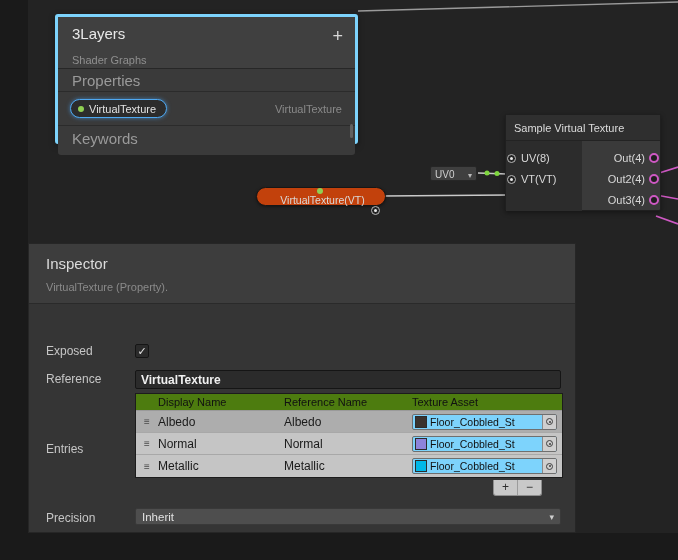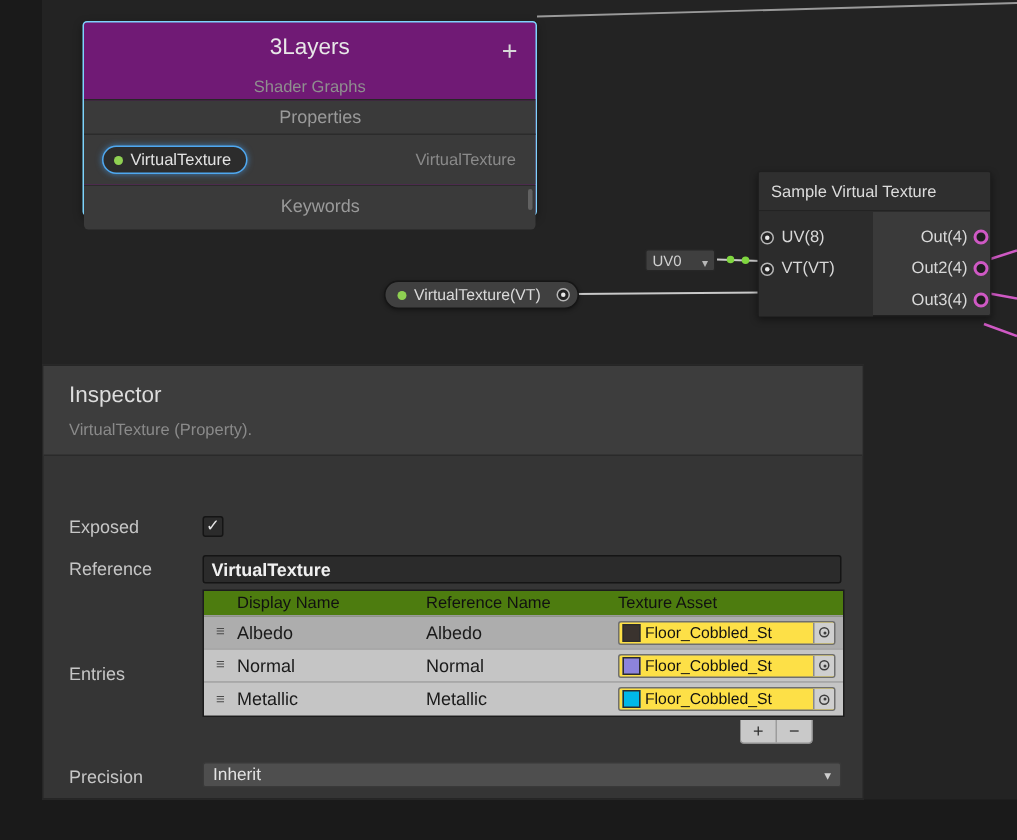--- a/index.html
+++ b/index.html
@@ -12,26 +12,26 @@
 
   
   #edges { position:absolute; left:0; top:0; pointer-events:none; }
   .e-gray  { stroke:#9a9a9a; stroke-width:1.3; }
   .e-gray2 { stroke:#c9c9c9; stroke-width:1.5; }
   .e-pink  { stroke:#cf59c4; stroke-width:1.7; }
   .c-green { fill:#7fd63f; }
 
   
   .blackboard { position:absolute; left:55px; top:14px; width:303px; height:130px;
-    background:#701a75; border:1px solid #7dd3fc; border-radius:3px; box-shadow:0 2px 6px rgba(0,0,0,.35);text-align:center; }
+    background:#404040; border:3px solid #7dd3fc; border-radius:3px; box-shadow:0 2px 6px rgba(0,0,0,.35); }
   .bb-header { position:relative; height:52px; padding:8px 14px 0 14px; border-bottom:1px solid #272727; }
   .bb-title    { font-size:15px; color:#e8e8e8; }
   .bb-subtitle { font-size:11px; color:#8f8f8f; margin-top:12px; }
   .bb-add { position:absolute; right:12px; top:10px; font-size:18px; color:#d8d8d8; cursor:pointer; line-height:18px; }
-  .bb-section { height:23px; line-height:23px; padding-left:14px; font-size:12px; color:#9a9a9a;
+  .bb-section { height:23px; line-height:23px; padding-left:14px; font-size:15px; color:#9a9a9a;
     background:#3a3a3a; border-bottom:1px solid #2b2b2b; }
   .bb-section.keywords { border-bottom:none; border-top:1px solid #2b2b2b; height:30px; line-height:26px; border-radius:0 0 3px 3px; }
   .bb-prop-row { position:relative; height:33px; background:#3a3a3a; display:flex; align-items:center; }
   .pill { display:inline-flex; align-items:center; margin-left:12px; height:19px; padding:0 10px 0 7px;
     background:#2c2c2c; border:1px solid #4fa8f0; border-radius:10px; box-shadow:0 0 4px rgba(70,160,240,.65);
     font-size:11px; color:#e2e2e2; cursor:pointer; }
   .dot { width:6px; height:6px; border-radius:50%; background:#8fd052; margin-right:5px; flex:0 0 auto; }
   .prop-type { position:absolute; right:13px; font-size:11px; color:#8a8a8a; }
   .bb-scroll { position:absolute; right:2px; bottom:3px; width:3px; height:14px; background:#616161; border-radius:2px; }
 
@@ -52,23 +52,23 @@
 
   
   .uv-dropdown { position:absolute; left:430px; top:166px; width:47px; height:15px;
     background:#3f3f3f; border:1px solid #262626; border-radius:2px;
     display:flex; align-items:flex-end; justify-content:space-between; padding:0 4px;
     font-size:10px; color:#d0d0d0; cursor:pointer; }
   .uv-dropdown .caret { font-size:8px; color:#b8b8b8; }
 
   
   .vt-pill { position:absolute; left:256px; top:187px; width:130px; height:19px;
-    background:#404040; border:1px solid #161616; border-radius:10px;
+    background:#c2410c; border:1px solid #161616; border-radius:10px;
     display:flex; align-items:center; padding:0 5px 0 8px; font-size:10.5px; color:#dadada;
-    box-shadow:0 1px 3px rgba(0,0,0,.4); cursor:pointer; }
+    box-shadow:0 1px 3px rgba(0,0,0,.4); cursor:pointer;flex-direction:column; }
   .vt-pill .port { position:relative; margin-left:auto; flex:0 0 auto; }
 
   
   .inspector { position:absolute; left:28px; top:243px; width:548px; height:290px;
     background:#353535; border:1px solid #262626; }
   .insp-header { height:60px; background:#3d3d3d; border-bottom:1px solid #2a2a2a; padding:11px 0 0 17px; }
   .insp-title    { font-size:15px; color:#dcdcdc; }
   .insp-subtitle { font-size:11px; color:#8a8a8a; margin-top:9px; }
   .flabel { position:absolute; left:17px; font-size:12px; color:#c6c6c6; }
 
@@ -86,21 +86,21 @@
     border-bottom:1px solid #9a9a9a; font-size:11px; color:#111; }
   .et-row { display:flex; height:22px; align-items:center; background:#c5c5c5;
     border-bottom:1px solid #a8a8a8; font-size:12px; color:#1a1a1a; cursor:pointer; }
   .et-row.selected { background:#adadad; }
   .et-row:last-child { border-bottom:none; }
   .col-handle  { width:22px; flex:0 0 auto; text-align:center; color:#4a4a4a; font-size:10px; }
   .col-display { width:126px; flex:0 0 auto; }
   .col-ref     { width:128px; flex:0 0 auto; }
   .col-tex     { flex:1 1 auto; }
   .obj-field { flex:1 1 auto; display:flex; align-items:center; height:16px; margin-right:5px;
-    background:#fde047; border:1px solid #6f6f6f; border-radius:2px; overflow:hidden; cursor:pointer; }
+    background:#7dd3fc; border:1px solid #6f6f6f; border-radius:2px; overflow:hidden; cursor:pointer; }
   .swatch { width:12px; height:12px; margin:0 3px 0 2px; border:1px solid #2c2c2c; flex:0 0 auto; }
   .obj-text { flex:1 1 auto; font-size:10.5px; color:#111; white-space:nowrap; overflow:hidden; }
   .obj-picker { width:14px; height:14px; flex:0 0 auto; background:#cfcfcf; border-left:1px solid #8a8a8a;
     display:flex; align-items:center; justify-content:center; }
   .picker-ring { width:7px; height:7px; border:1px solid #3f3f3f; border-radius:50%; position:relative; }
   .picker-ring::after { content:""; position:absolute; left:50%; top:50%; width:2px; height:2px;
     margin:-1px 0 0 -1px; background:#3f3f3f; border-radius:50%; }
 
   .et-footer { position:absolute; left:464px; top:236px; width:49px; height:16px;
     background:#c9c9c9; border:1px solid #8e8e8e; border-top:none; border-radius:0 0 3px 3px;

